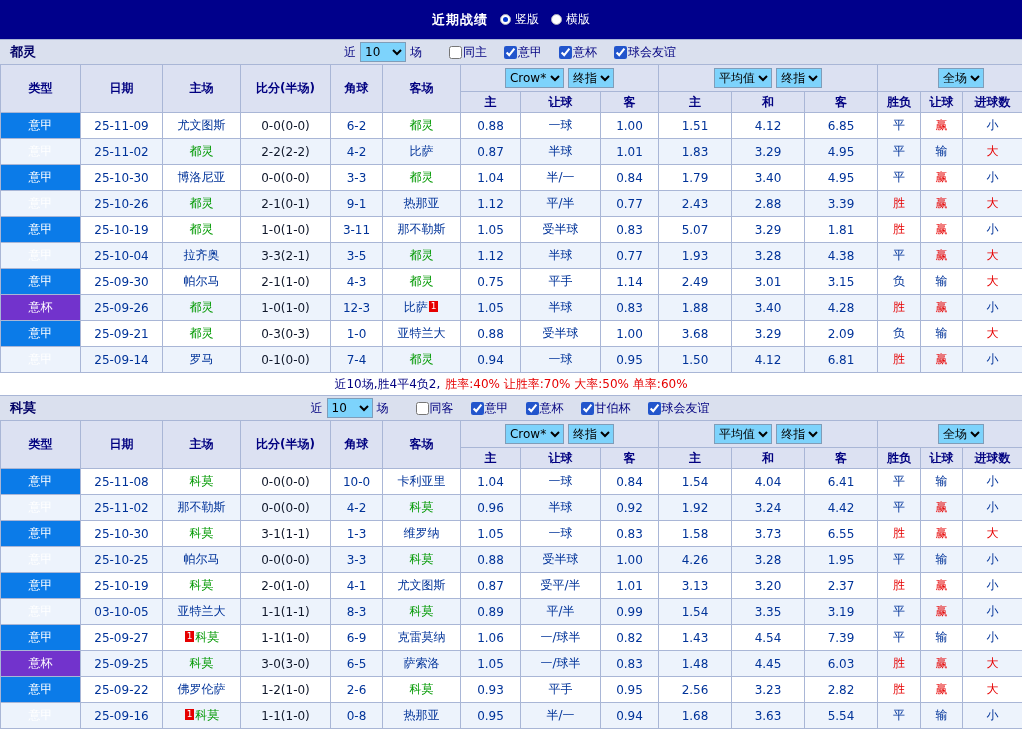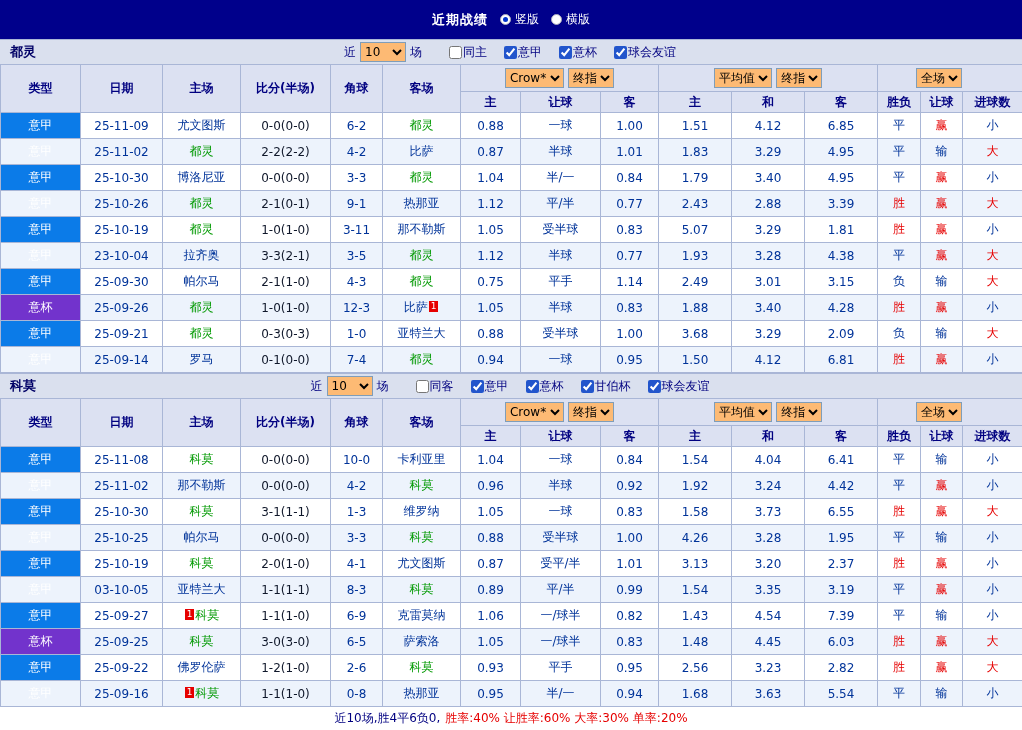--- a/index.html
+++ b/index.html
@@ -20,30 +20,30 @@
   .filterbar { height: 25px; background: #DAE0EE; border-top: 1px solid #A9B6D6;
     position: relative; display: flex; align-items: center; justify-content: center;
     color: #000080; }
   .teamname { position: absolute; left: 10px; font-weight: bold; color: #000066; font-size: 13px; }
   .controls { display: inline-flex; align-items: center; gap: 4px; }
   .cbs { display: inline-flex; align-items: center; margin-left: 8px; }
   .cbs label { display: inline-flex; align-items: center; margin-right: 2px; cursor: pointer; margin-left: 15px; }
   input[type=checkbox] { width: 13px; height: 13px; accent-color: #2255CC; margin-right: 1px; }
 
   select { font-family: inherit; font-size: 12px; height: 20px; color: #000;
-    background: #fdba74; border: 1px solid #7f9db9; }
+    background: #7dd3fc; border: 1px solid #7f9db9; }
   select.cnt { width: 46px; }
 
   
   table { width: 1022px; border-collapse: collapse; table-layout: fixed; }
   th, td { border: 1px solid #A9B6D6; text-align: center; overflow: hidden; white-space: nowrap; }
   thead th { background: #DCE1F2; color: #000080; font-weight: bold; }
   tr.h1 th { height: 27px; }
   tr.h2 th { height: 21px; }
-  th.scope { text-align: right; padding-right: 60px; }
+  th.scope { text-align: right; padding-right: 38px; }
   tbody td { height: 26px; color: #003399; }
   tbody tr:nth-child(even) td { background: #EDF3FC; }
   td.type { background: #0B7BE8; color: #fff; }
   td.type.cup { background: #7233CC; }
   .green { color: #009900; }
   .red { color: #E60000; }
   td.score { color: #0f172a; }
   .card { background: #E60000; color: #fff; font-size: 9px; line-height: 11px;
     padding: 0 2px; display: inline-block; vertical-align: 2px; margin: 0 1px; }
 
@@ -227,21 +227,21 @@
           <td>0.83</td>
           <td>5.07</td>
           <td>3.29</td>
           <td>1.81</td>
           <td class="red">胜</td>
           <td class="red">赢</td>
           <td>小</td>
         </tr>
         <tr>
           <td class="type">意甲</td>
-          <td>23-10-04</td>
+          <td>25-10-04</td>
           <td><span>拉齐奥</span></td>
           <td class="score">3-3(2-1)</td>
           <td>3-5</td>
           <td><span class="green">都灵</span></td>
           <td>1.12</td>
           <td>半球</td>
           <td>0.77</td>
           <td>1.93</td>
           <td>3.28</td>
           <td>4.38</td>
@@ -312,20 +312,24 @@
           <td>0.95</td>
           <td>1.50</td>
           <td>4.12</td>
           <td>6.81</td>
           <td class="red">胜</td>
           <td class="red">赢</td>
           <td>小</td>
         </tr>
       </tbody>
   </table>
+  <div class="summary">
+    <span class="rec">近10场,胜4平4负2,</span>
+    <span class="stats">胜率:40% 让胜率:70% 大率:50% 单率:60%</span>
+  </div>
 </div>
 
 <div class="section">
   <div class="filterbar">
     <span class="teamname">科莫</span>
     <span class="controls">
       <span>近</span>
       <select class="cnt">
         <option>10</option>
       </select>

